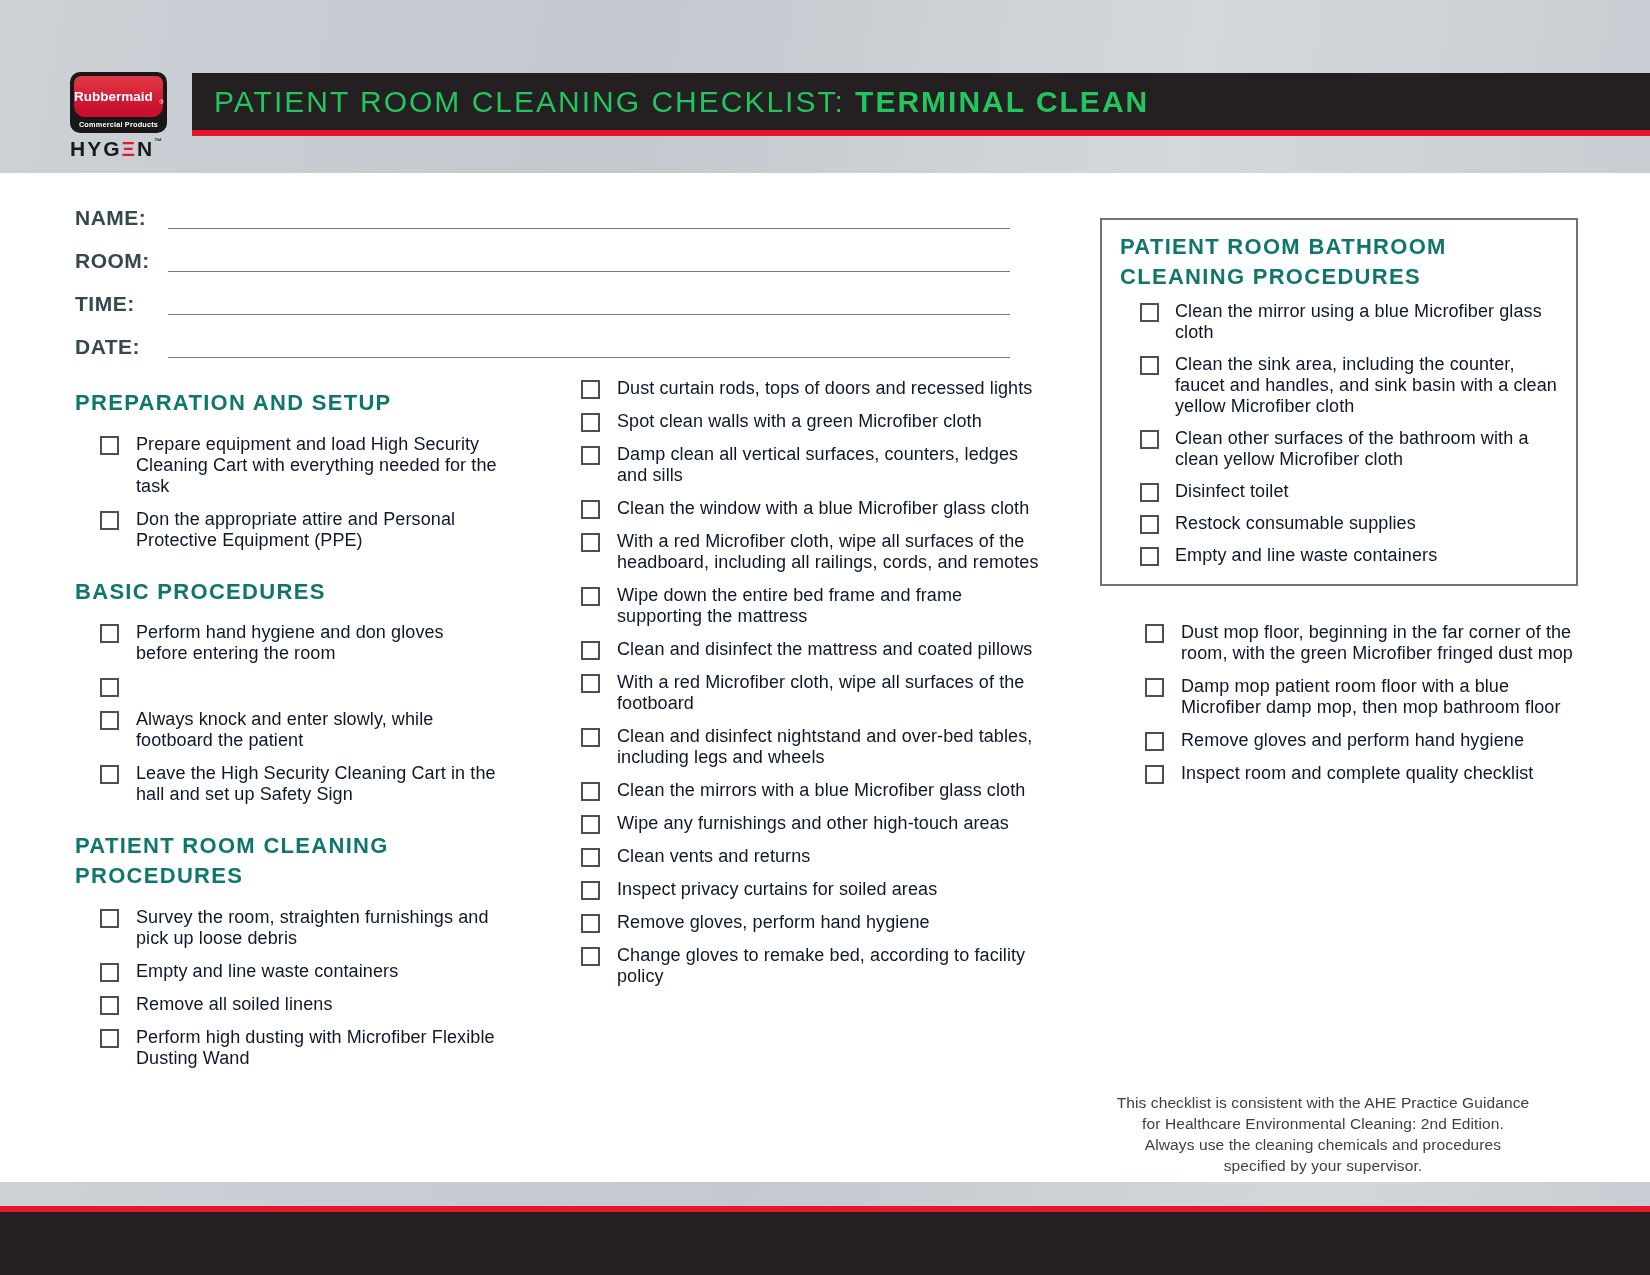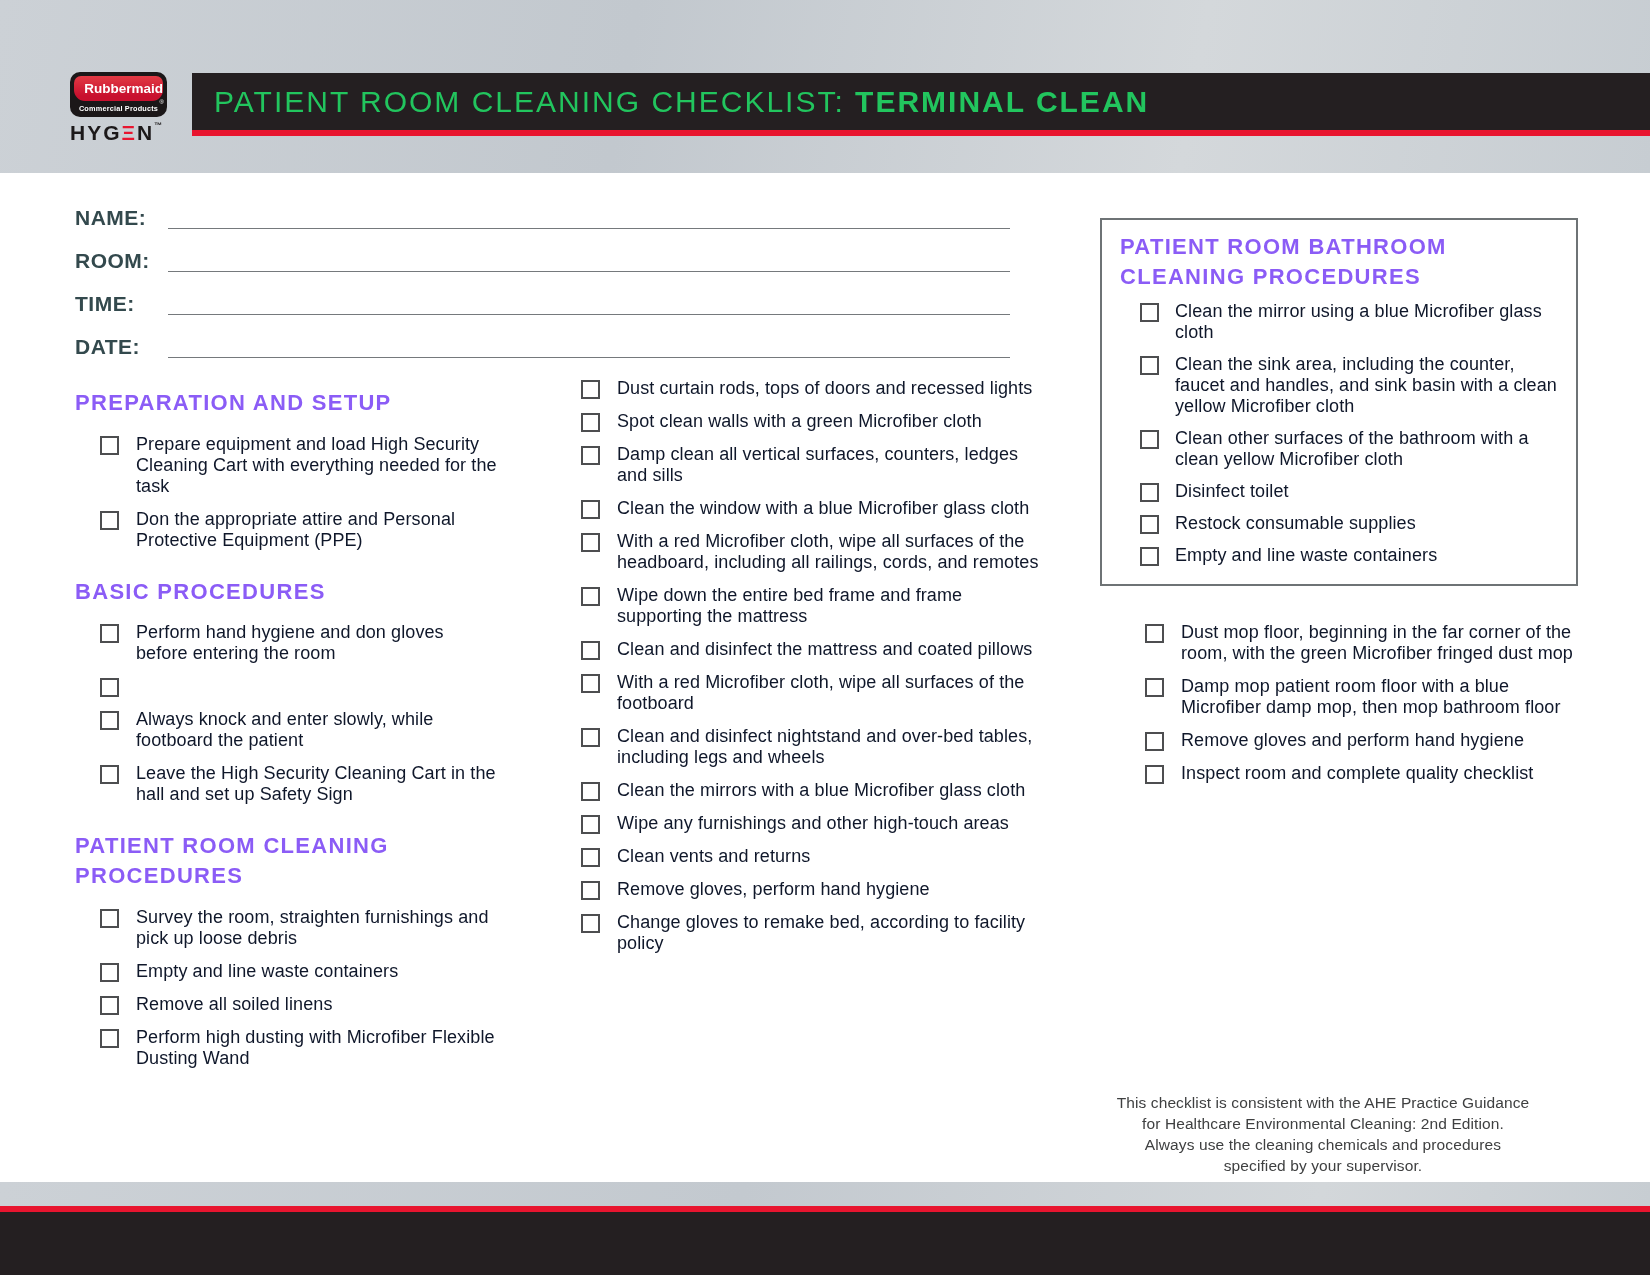--- a/index.html
+++ b/index.html
@@ -18,40 +18,40 @@
 
   
   .title-bar{position:absolute;left:192px;right:0;top:73px;height:63px;background:#241f21;
     border-bottom:6px solid #e8152f;display:flex;align-items:center;padding-left:22px;box-sizing:border-box;}
   .title{color:#22c55e;font-size:30px;font-weight:400;letter-spacing:2px;white-space:nowrap;}
   .title b{font-weight:700;}
 
   .logo{position:absolute;left:70px;top:72px;width:97px;}
   .badge{background:#1b1718;border-radius:10px;padding:4px 4px 2px;position:relative;box-sizing:border-box;width:97px;}
   .badge-red{background:linear-gradient(180deg,#e23a44 0%,#c8102e 80%);
-    border-radius:7px 7px 11px 11px;height:25px;display:flex;align-items:center;justify-content:flex-end;}
+    border-radius:7px 7px 11px 11px;height:41px;display:flex;align-items:center;justify-content:flex-start;}
   .badge-red span{color:#fff;font-weight:700;font-size:13.5px;letter-spacing:0;}
   .badge-reg{position:absolute;right:3px;top:27px;color:#fff;font-size:6px;}
   .badge-sub{color:#fff;font-size:7.3px;font-weight:700;text-align:center;padding:3px 0 2px;letter-spacing:0.2px;white-space:nowrap;}
   .hygen{margin-top:4px;text-align:left;font-weight:800;font-size:21px;color:#1c191a;letter-spacing:2px;white-space:nowrap;}
   .hygen .e{color:#e8152f;font-weight:800;}
   .hygen sup{font-size:8px;vertical-align:top;letter-spacing:0;}
 
   
   .form{position:absolute;left:75px;top:186px;width:935px;}
   .form-row{display:flex;align-items:flex-end;height:43px;}
   .form-label{width:93px;flex:0 0 auto;font-weight:700;font-size:21px;color:#33494d;letter-spacing:0.5px;line-height:1;padding-bottom:1px;}
   .form-line{flex:1;height:30px;border-bottom:1.5px solid #75797c;}
 
   
   .col{position:absolute;}
   #col1{left:75px;top:388px;width:425px;}
   #col2{left:581px;top:378px;width:465px;}
   .section:not(:first-child){margin-top:26px;}
-  .section-heading{font-size:22px;font-weight:700;color:#8b5cf6;letter-spacing:1.3px;line-height:1.35;margin-bottom:16px;}
+  .section-heading{font-size:22px;font-weight:700;color:#0f766e;letter-spacing:1.3px;line-height:1.35;margin-bottom:16px;}
   .check-item{display:flex;margin-bottom:12px;}
   .checkbox{flex:0 0 auto;width:15px;height:15px;border:2px solid #4d4e50;background:#fff;margin-top:2px;margin-right:17px;}
   .item-text{font-size:18px;color:#0f172a;line-height:21px;letter-spacing:0.1px;}
   #col1 .check-item{padding-left:25px;}
 
   
   #box3{position:absolute;left:1100px;top:218px;width:478px;border:2px solid #6e7375;
     box-sizing:border-box;padding:12px 16px 18px 18px;background:#fff;}
   #box3 .section-heading{margin-bottom:10px;}
   #box3 .check-item{padding-left:20px;margin-bottom:11px;}
@@ -200,20 +200,24 @@
     <div class="check-item">
       <span class="checkbox"></span>
       <span class="item-text">Wipe any furnishings and other high-touch areas</span>
     </div>
     <div class="check-item">
       <span class="checkbox"></span>
       <span class="item-text">Clean vents and returns</span>
     </div>
     <div class="check-item">
       <span class="checkbox"></span>
+      <span class="item-text">Inspect privacy curtains for soiled areas</span>
+    </div>
+    <div class="check-item">
+      <span class="checkbox"></span>
       <span class="item-text">Remove gloves, perform hand hygiene</span>
     </div>
     <div class="check-item">
       <span class="checkbox"></span>
       <span class="item-text">Change gloves to remake bed, according to facility policy</span>
     </div>
   </div>
 
 <div id="box3">
   <div class="section-heading">PATIENT ROOM BATHROOM CLEANING PROCEDURES</div>

